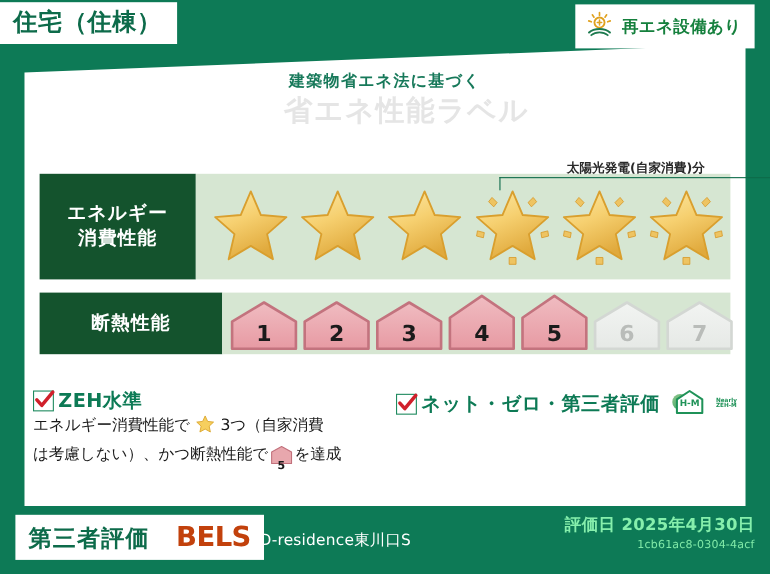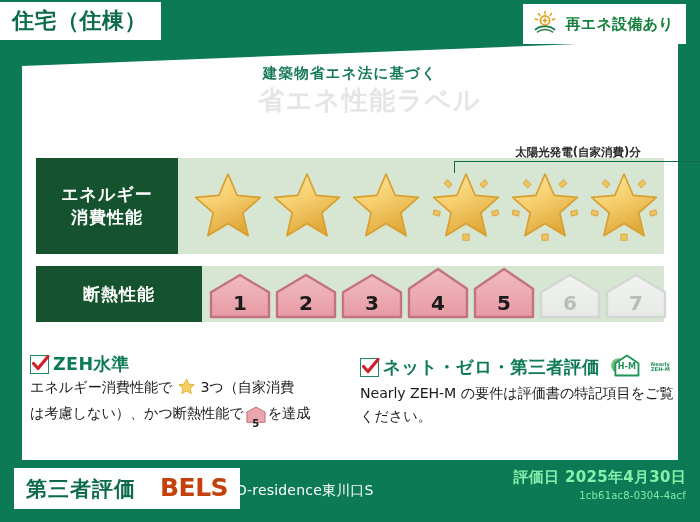--- a/index.html
+++ b/index.html
@@ -593,21 +593,20 @@
           <circle cx="11" cy="17" r="9.5" fill="url(#zgrad)"></circle>
           <path d="M7 30 L7 14 L22 4 L37 14 L37 30 Z" fill="#ffffff" stroke="#1f9258" stroke-width="2.4" stroke-linejoin="round"></path>
           <text x="22" y="22" font-family="'DejaVu Sans','Liberation Sans',sans-serif" font-size="10.5" font-weight="bold" fill="#1f9258" text-anchor="middle">H-M</text>
         </svg>
         <span style="display:inline-block;line-height:1.05;margin-left:1px;">
           <span style="display:block;font-size:5.2px;font-weight:bold;color:#1f9258;">Nearly</span>
           <span style="display:block;font-size:5.2px;font-weight:bold;color:#1f9258;">ZEH-M</span>
         </span>
       </span>
     </div>
-    <div class="crit-body">Nearly ZEH-M の要件は評価書の特記項目をご覧ください。</div>
   </div>
 
   <div class="footer">
     <div class="bels-box">
       <span class="bels-jp">第三者評価</span>
       <span class="bels-en">BELS</span>
     </div>
     <div class="bldg-name">D-residence東川口S</div>
     <div class="footer-right">
       <div class="eval-date">評価日 2025年4月30日</div>

